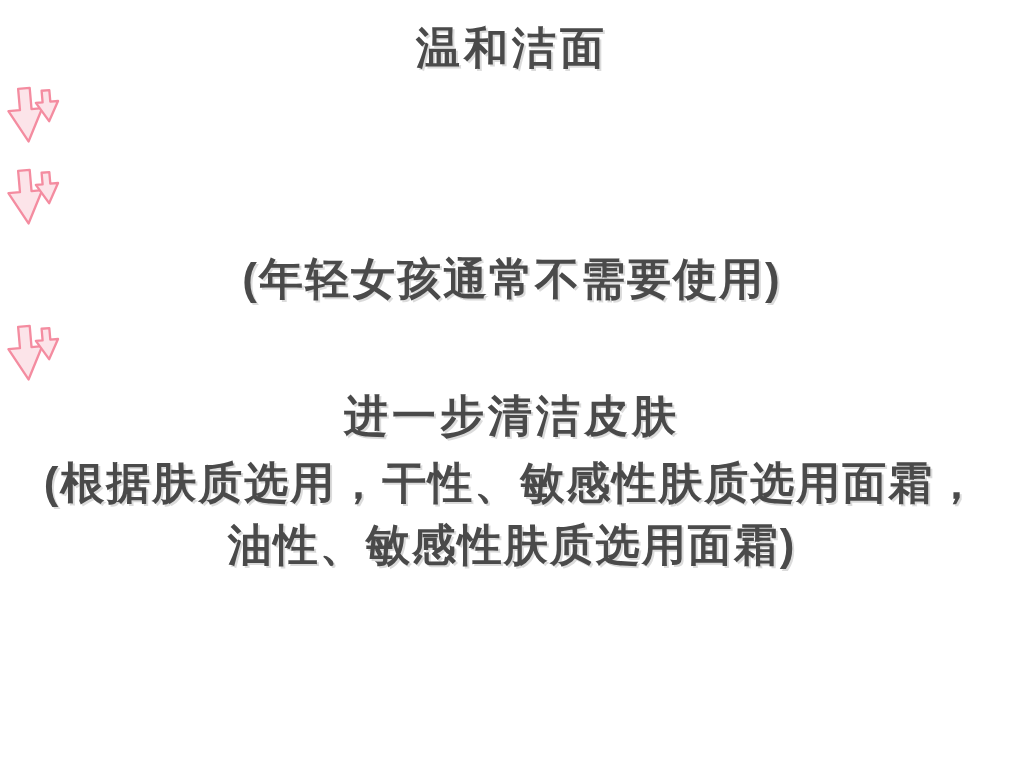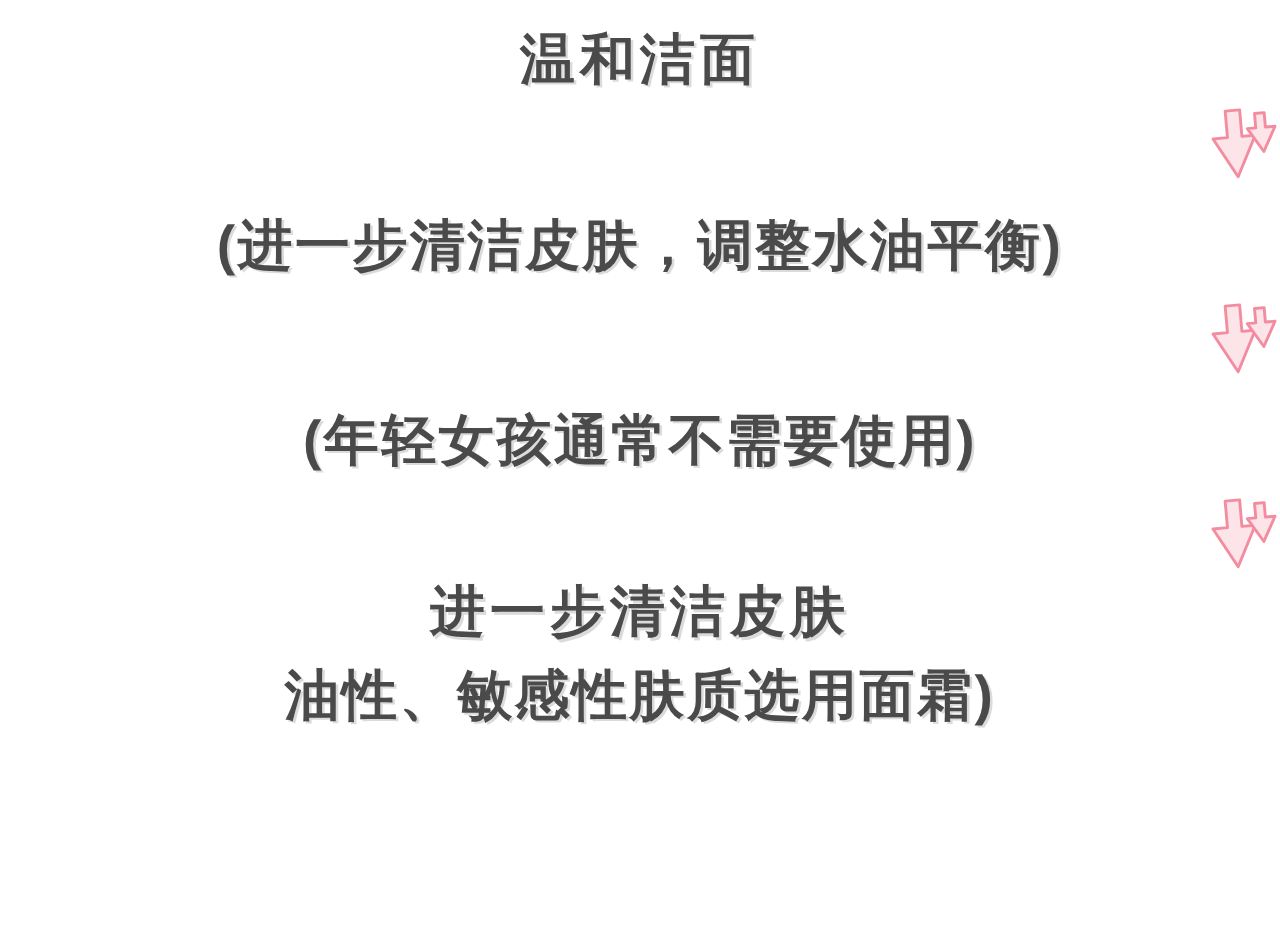--- a/index.html
+++ b/index.html
@@ -14,21 +14,21 @@
     height: 761px;
     background: var(--bg);
     overflow: hidden;
     font-family: "Liberation Sans", "DejaVu Sans", sans-serif;
   }
   .flow {
     width: 1024px;
     height: 761px;
     display: flex;
     flex-direction: column;
-    align-items: flex-end;
+    align-items: flex-start;
     padding-top: 24px;
   }
   .step {
     display: flex;
     flex-direction: column;
     align-items: center;
     width: 100%;
   }
   .step-title {
     font-size: 44px;
@@ -76,23 +76,20 @@
   <div class="arrow">
     <svg width="62" height="60" viewBox="0 0 64 62" aria-hidden="true">
       <g transform="rotate(-5 32 30)">
         <path d="M21 3 L33 3 L33 25 L44 25 L27 58 L9 25 L21 25 Z"></path>
         <path d="M45 7 L53 7 L53 19 L61 19 L50 39 L38 19 L45 19 Z"></path>
       </g>
     </svg>
   </div>
 
   <div class="step">
-    <div class="step-note">
-      <span class="note-line">(进一步清洁皮肤，调整水油平衡)</span>
-    </div>
   </div>
 
   <div class="arrow">
     <svg width="62" height="60" viewBox="0 0 64 62" aria-hidden="true">
       <g transform="rotate(-5 32 30)">
         <path d="M21 3 L33 3 L33 25 L44 25 L27 58 L9 25 L21 25 Z"></path>
         <path d="M45 7 L53 7 L53 19 L61 19 L50 39 L38 19 L45 19 Z"></path>
       </g>
     </svg>
   </div>
@@ -108,17 +105,18 @@
       <g transform="rotate(-5 32 30)">
         <path d="M21 3 L33 3 L33 25 L44 25 L27 58 L9 25 L21 25 Z"></path>
         <path d="M45 7 L53 7 L53 19 L61 19 L50 39 L38 19 L45 19 Z"></path>
       </g>
     </svg>
   </div>
 
   <div class="step">
     <div class="step-title">进一步清洁皮肤</div>
     <div class="step-note">
+      <span class="note-line">(根据肤质选用，干性、敏感性肤质选用面霜，</span>
       <span class="note-line">油性、敏感性肤质选用面霜)</span>
     </div>
   </div>
 
 </div>
 
 </body></html>

